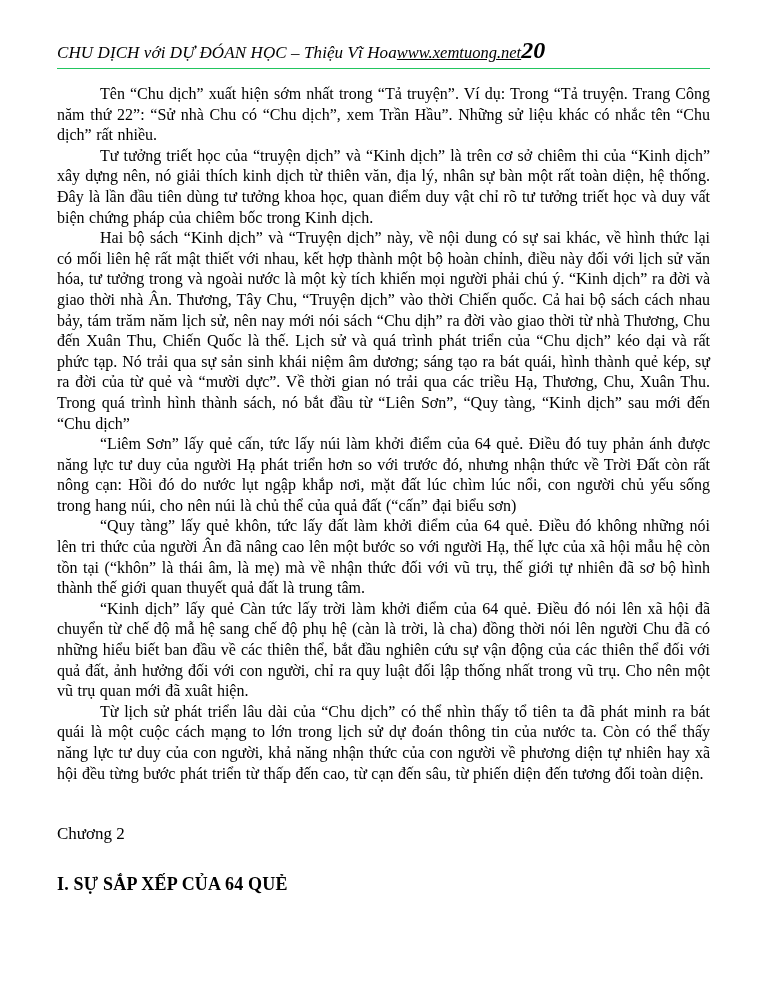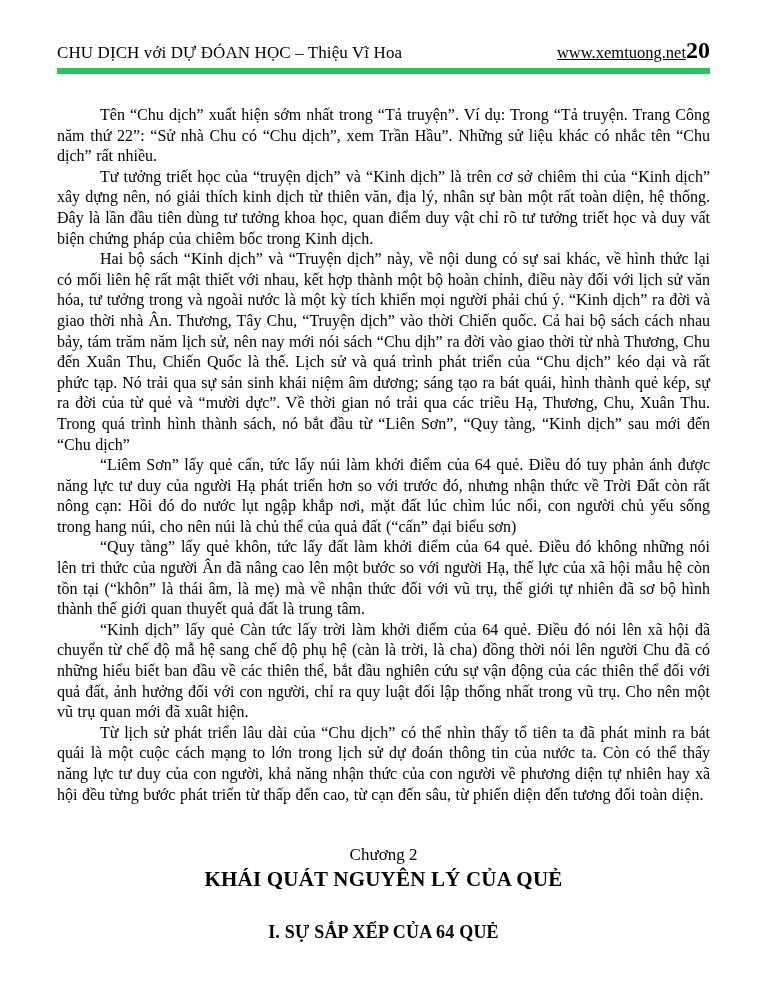--- a/index.html
+++ b/index.html
@@ -10,24 +10,24 @@
     margin: 0 auto;
     background: #ffffff;
     color: #000000;
     font-family: "Liberation Serif", "DejaVu Serif", serif;
     padding: 38px 55px 0 57px;
     position: relative;
     overflow: hidden;
   }
   .header {
     display: flex;
-    justify-content: space-between;
     align-items: baseline;
     padding-bottom: 5px;
-    border-bottom: 6px solid #22c55e;
+    border-bottom: 1px solid #22c55e;
+    font-style: italic;
   }
   .header-title {
     font-size: 17px;
     white-space: nowrap;
     letter-spacing: 0.1px;
   }
   .header-right {
     display: flex;
     align-items: baseline;
   }
@@ -35,31 +35,31 @@
     font-size: 16.5px;
     color: #000000;
     text-decoration: underline;
     cursor: pointer;
   }
   .page-number {
     font-size: 24px;
     font-weight: bold;
     line-height: 1;
   }
-  .body-text { margin-top: 31px; font-family: Liberation Serif, serif; }
+  .body-text { margin-top: 15px; font-family: Liberation Serif, serif; }
   .para {
     font-size: 16px;
     line-height: 20.6px;
     text-align: justify;
     text-indent: 43px;
     word-spacing: 0.5px;
   }
   .chapter {
     margin-top: 40px;
-    text-align: center;
+    text-align: left;
   }
   .chapter-kicker { font-size: 17px; }
   .chapter-title {
     font-size: 21px;
     font-weight: bold;
     margin-top: 2px;
     letter-spacing: 0.2px;
   }
   .section-title {
     font-size: 18px;
@@ -87,17 +87,16 @@
       <p class="para">Tư tưởng triết học của “truyện dịch” và “Kinh dịch” là trên cơ sở chiêm thi của “Kinh dịch” xây dựng nên, nó giải thích kinh dịch từ thiên văn, địa lý, nhân sự bàn một rất toàn diện, hệ thống. Đây là lần đầu tiên dùng tư tưởng khoa học, quan điểm duy vật chỉ rõ tư tưởng triết học và duy vất biện chứng pháp của chiêm bốc trong Kinh dịch.</p>
       <p class="para">Hai bộ sách “Kinh dịch” và “Truyện dịch” này, về nội dung có sự sai khác, về hình thức lại có mối liên hệ rất mật thiết với nhau, kết hợp thành một bộ hoàn chỉnh, điều này đối với lịch sử văn hóa, tư tưởng trong và ngoài nước là một kỳ tích khiến mọi người phải chú ý. “Kinh dịch” ra đời và giao thời nhà Ân. Thương, Tây Chu, “Truyện dịch” vào thời Chiến quốc. Cả hai bộ sách cách nhau bảy, tám trăm năm lịch sử, nên nay mới nói sách “Chu dịh” ra đời vào giao thời từ nhà Thương, Chu đến Xuân Thu, Chiến Quốc là thế. Lịch sử và quá trình phát triển của “Chu dịch” kéo dại và rất phức tạp. Nó trải qua sự sản sinh khái niệm âm dương; sáng tạo ra bát quái, hình thành quẻ kép, sự ra đời của từ quẻ và “mười dực”. Về thời gian nó trải qua các triều Hạ, Thương, Chu, Xuân Thu. Trong quá trình hình thành sách, nó bắt đầu từ “Liên Sơn”, “Quy tàng, “Kinh dịch” sau mới đến “Chu dịch”</p>
       <p class="para">“Liêm Sơn” lấy quẻ cấn, tức lấy núi làm khởi điểm của 64 quẻ. Điều đó tuy phản ánh được năng lực tư duy của người Hạ phát triển hơn so với trước đó, nhưng nhận thức về Trời Đất còn rất nông cạn: Hồi đó do nước lụt ngập khắp nơi, mặt đất lúc chìm lúc nổi, con người chủ yếu sống trong hang núi, cho nên núi là chủ thể của quả đất (“cấn” đại biểu sơn)</p>
       <p class="para">“Quy tàng” lấy quẻ khôn, tức lấy đất làm khởi điểm của 64 quẻ. Điều đó không những nói lên tri thức của người Ân đã nâng cao lên một bước so với người Hạ, thế lực của xã hội mẫu hệ còn tồn tại (“khôn” là thái âm, là mẹ) mà về nhận thức đối với vũ trụ, thế giới tự nhiên đã sơ bộ hình thành thế giới quan thuyết quả đất là trung tâm.</p>
       <p class="para">“Kinh dịch” lấy quẻ Càn tức lấy trời làm khởi điểm của 64 quẻ. Điều đó nói lên xã hội đã chuyển từ chế độ mẫ hệ sang chế độ phụ hệ (càn là trời, là cha) đồng thời nói lên người Chu đã có những hiểu biết ban đầu về các thiên thể, bắt đầu nghiên cứu sự vận động của  các thiên thể đối với quả đất, ảnh hưởng đối với con người, chỉ ra quy luật đối lập thống nhất trong vũ trụ. Cho nên một vũ trụ quan mới đã xuât hiện.</p>
       <p class="para">Từ lịch sử phát triển lâu dài của “Chu dịch” có thể nhìn thấy tổ tiên ta đã phát minh ra bát quái là một cuộc cách mạng to lớn trong lịch sử dự đoán thông tin của nước ta. Còn có thể thấy năng lực tư duy của con người, khả năng nhận thức của con người về phương diện tự nhiên hay xã hội đều từng bước phát triển từ thấp đến cao, từ cạn đến sâu, từ phiến diện đến tương đối toàn diện.</p>
     </main>
 
   <section class="chapter">
     <div class="chapter-kicker">Chương 2</div>
-    <h1 class="chapter-title">KHÁI QUÁT NGUYÊN LÝ CỦA QUẺ</h1>
     <h2 class="section-title">I. SỰ SẮP XẾP CỦA 64 QUẺ</h2>
   </section>
 
 </div>
 
 </body></html>

